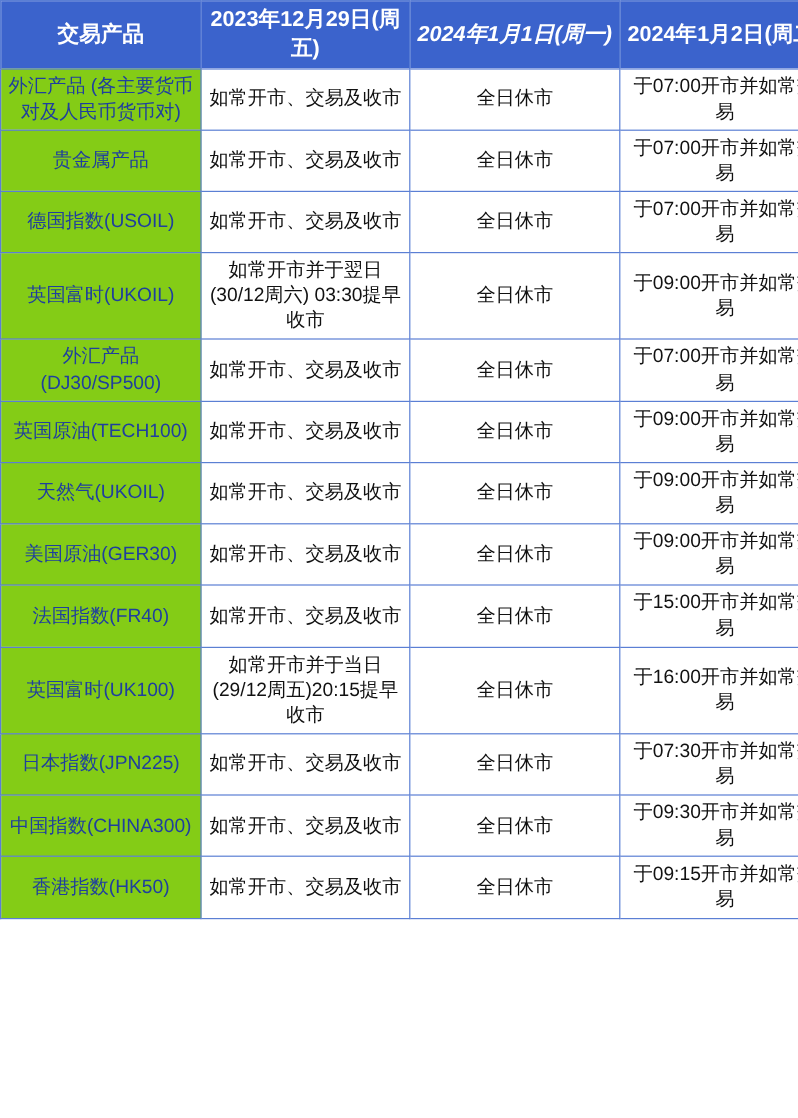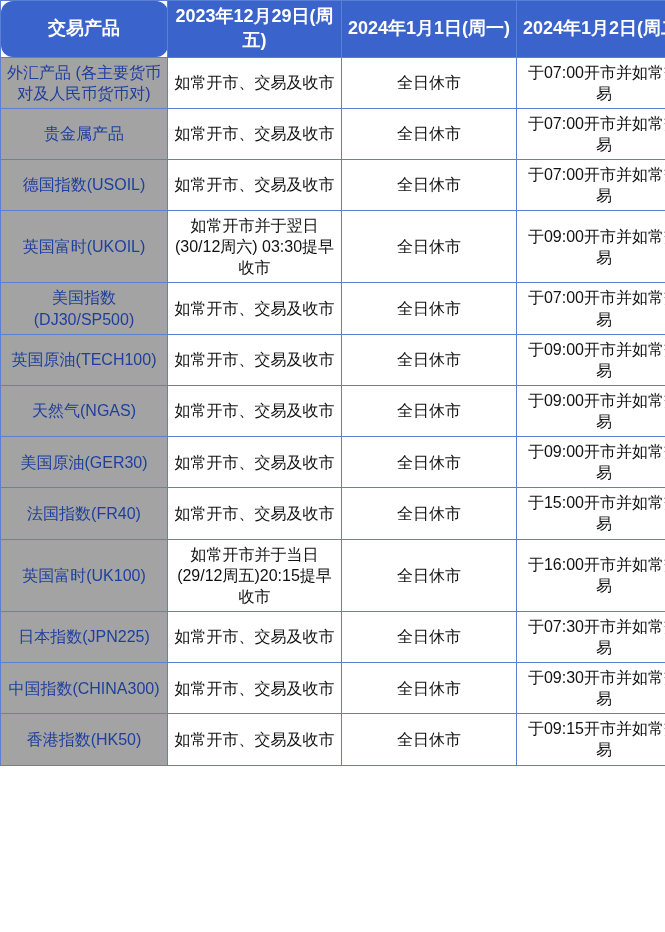--- a/index.html
+++ b/index.html
@@ -29,28 +29,27 @@
   }
   thead th {
     background: #3b63cc;
     color: #ffffff;
     font-size: 18px;
     font-weight: bold;
     padding: 8px 4px;
   }
   thead th.col-product {
     width: 160px;
-    border-radius: 12px;
   }
   thead th.col-d1 { width: 167px; }
-  thead th.col-d2 { width: 168px; }
+  thead th.col-d2 { width: 168px; font-style: italic; }
   thead th.col-d3 { width: 168px; }
 
   td.product-cell {
-    background: #a3a3a3;
+    background: #84cc16;
     color: #1f3f9e;
     font-size: 16px;
     font-weight: normal;
     padding: 6px 4px;
   }
   td.value-cell {
     background: #ffffff;
     color: #111111;
     font-size: 16px;
   }
@@ -86,33 +85,33 @@
       <td class="value-cell">全日休市</td>
       <td class="value-cell">于07:00开市并如常交易</td>
     </tr>
     <tr>
       <td class="product-cell">英国富时(UKOIL)</td>
       <td class="value-cell">如常开市并于翌日(30/12周六) 03:30提早收市</td>
       <td class="value-cell">全日休市</td>
       <td class="value-cell">于09:00开市并如常交易</td>
     </tr>
     <tr>
-      <td class="product-cell">美国指数(DJ30/SP500)</td>
+      <td class="product-cell">外汇产品(DJ30/SP500)</td>
       <td class="value-cell">如常开市、交易及收市</td>
       <td class="value-cell">全日休市</td>
       <td class="value-cell">于07:00开市并如常交易</td>
     </tr>
     <tr>
       <td class="product-cell">英国原油(TECH100)</td>
       <td class="value-cell">如常开市、交易及收市</td>
       <td class="value-cell">全日休市</td>
       <td class="value-cell">于09:00开市并如常交易</td>
     </tr>
     <tr>
-      <td class="product-cell">天然气(NGAS)</td>
+      <td class="product-cell">天然气(UKOIL)</td>
       <td class="value-cell">如常开市、交易及收市</td>
       <td class="value-cell">全日休市</td>
       <td class="value-cell">于09:00开市并如常交易</td>
     </tr>
     <tr>
       <td class="product-cell">美国原油(GER30)</td>
       <td class="value-cell">如常开市、交易及收市</td>
       <td class="value-cell">全日休市</td>
       <td class="value-cell">于09:00开市并如常交易</td>
     </tr>

